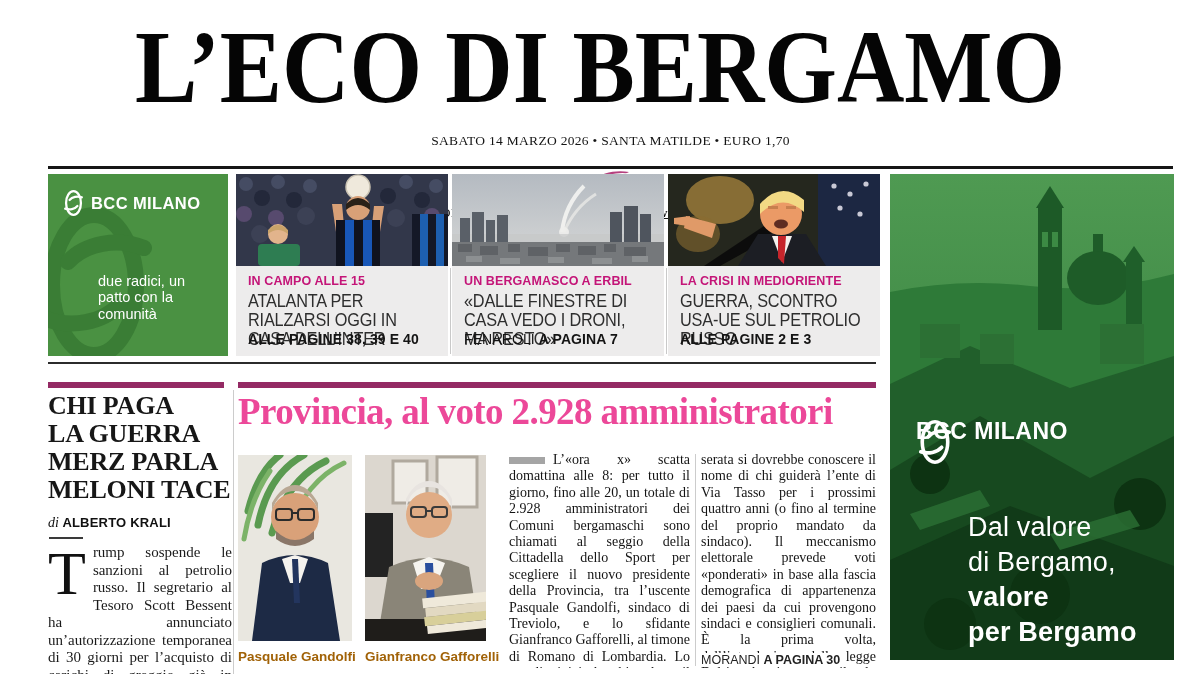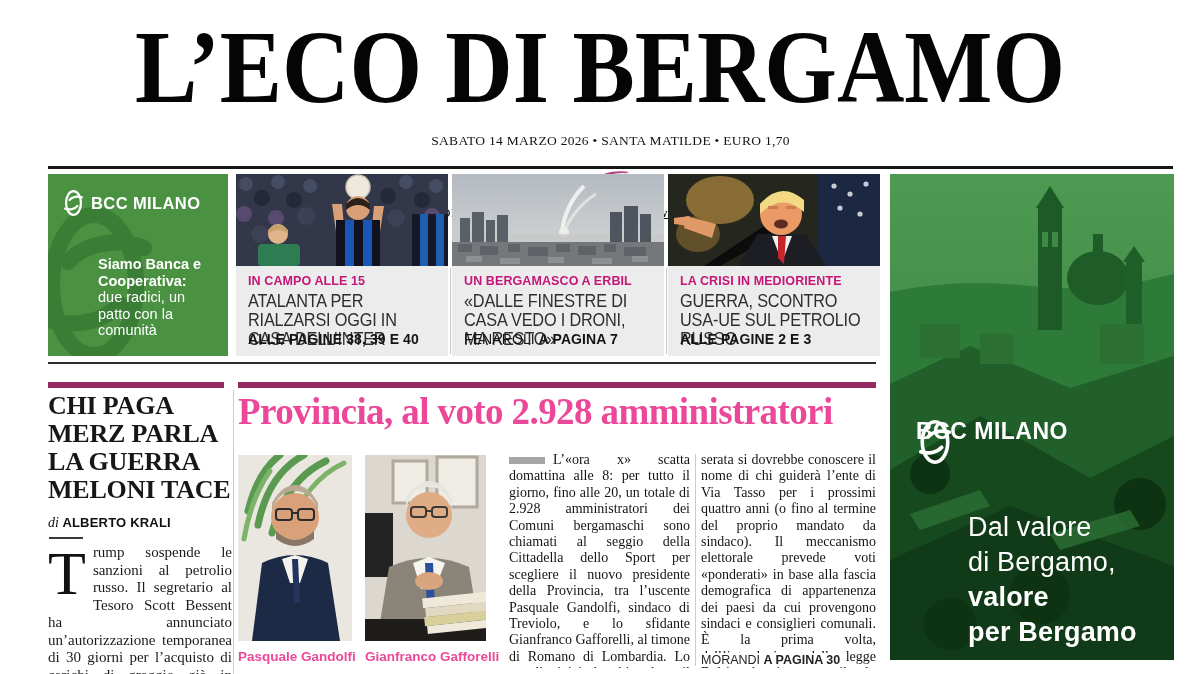--- a/index.html
+++ b/index.html
@@ -50,21 +50,21 @@
   #op-underline{left:49px;top:537px;width:34px;height:1.5px;background:#3a3a3a;}
   #op-body{left:48px;top:544px;width:184px;height:130px;overflow:hidden;
     font-family:"Liberation Serif", serif;font-size:15px;line-height:17.5px;color:#1a1a1a;text-align:justify;}
   #op-body .dropcap{float:left;font-size:62px;line-height:50px;padding:4px 7px 0 0;font-family:"Liberation Serif", serif;color:#111;}
   
   #main-headline{left:238px;top:390px;width:640px;font-family:"Liberation Serif", serif;font-weight:bold;
     font-size:37px;letter-spacing:-.6px;color:#ec4899;white-space:nowrap;}
   .portrait{top:455px;height:186px;overflow:hidden;}
   #portrait-1{left:238px;width:114px;}
   #portrait-2{left:365px;width:121px;}
-  .caption{top:649px;font-size:13.5px;font-weight:bold;color:#ec4899;}
+  .caption{top:649px;font-size:13.5px;font-weight:bold;color:#a16207;}
   .bodycol{top:452px;height:216px;overflow:hidden;font-family:"Liberation Serif", serif;
     font-size:14px;line-height:16.4px;color:#141414;text-align:justify;}
   #col1{left:509px;width:181px;}
   #col2{left:701px;width:175px;}
   .leaddash{display:inline-block;width:36px;height:7px;background:#a5a5a5;margin-right:8px;}
   #sig{left:701px;top:653px;font-size:12.5px;color:#222;background:#fff;padding-right:6px;}
   #sig .b{font-weight:bold;}
 </style>
 </head>
 <body>
@@ -90,21 +90,21 @@
     <path d="M110 48 A58 44 0 0 0 34 62 M10 118 A58 44 0 0 0 86 104" fill="none" stroke="#3a7d35" stroke-width="16" stroke-linecap="round"></path>
   </svg>
   <div class="promo-logo">
     <svg width="21" height="28" viewBox="0 0 24 32">
       <ellipse cx="12" cy="16" rx="8.5" ry="13.5" fill="none" stroke="#fff" stroke-width="2.6"></ellipse>
       <path d="M21.5 9.5 A11 8 0 0 0 7.5 12.5 M2.5 22.5 A11 8 0 0 0 16.5 19.5" fill="none" stroke="#fff" stroke-width="2.6" stroke-linecap="round"></path>
     </svg>
     <span class="brand">BCC MILANO</span>
   </div>
   <div class="promo-text">
-    <span class="b">Siamo Banca e Cooperativa:</span><br>
+    <br>
     <span>due radici, un patto con la comunità</span>
   </div>
 </div>
 
 <div class="abs card" style="left:236px;">
   <div class="photo">
     <svg width="212" height="92" viewBox="0 0 212 92">
       <rect width="212" height="92" fill="#32374a"></rect>
       <g fill="#454c63">
           <circle cx="10" cy="10" r="7"></circle>
@@ -297,22 +297,22 @@
   </div>
 </div>
 
 <div id="rule-mid" class="abs"></div>
 <div class="abs plumbar" style="left:48px;width:176px;"></div>
 <div class="abs plumbar" style="left:238px;width:638px;"></div>
 <div class="abs hairline-v" style="left:233px;top:390px;height:284px;"></div>
 
 <div id="op-headline" class="abs">
   <div>CHI PAGA</div>
+  <div>LA GUERRA</div>
   <div>MERZ PARLA</div>
-  <div>LA GUERRA</div>
   <div>MELONI TACE</div>
 </div>
 <div id="op-byline" class="abs"><span class="di">di </span><span class="author">ALBERTO KRALI</span></div>
 <div id="op-underline" class="abs"></div>
 <div id="op-body" class="abs"><span class="dropcap">T</span><span>rump sospende le sanzioni al petrolio russo. Il segretario al Tesoro Scott Bessent ha annunciato un’autorizzazione temporanea di 30 giorni per l’acquisto di carichi di greggio già in transito. L’inflazione in Usa accelera e viaggia al 3% su</span></div>
 
 <div id="main-headline" class="abs">Provincia, al voto 2.928 amministratori</div>
 
 <div id="portrait-1" class="abs portrait">
   <svg width="114" height="186" viewBox="0 0 114 186">

